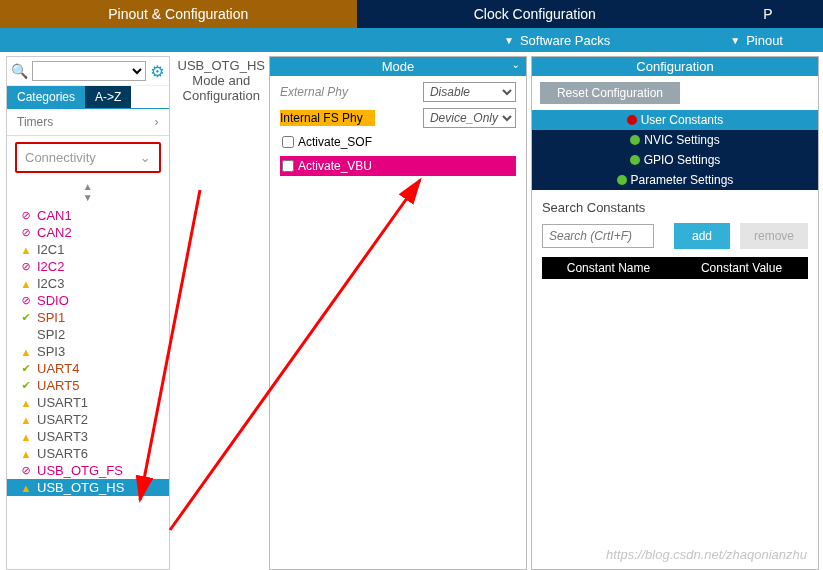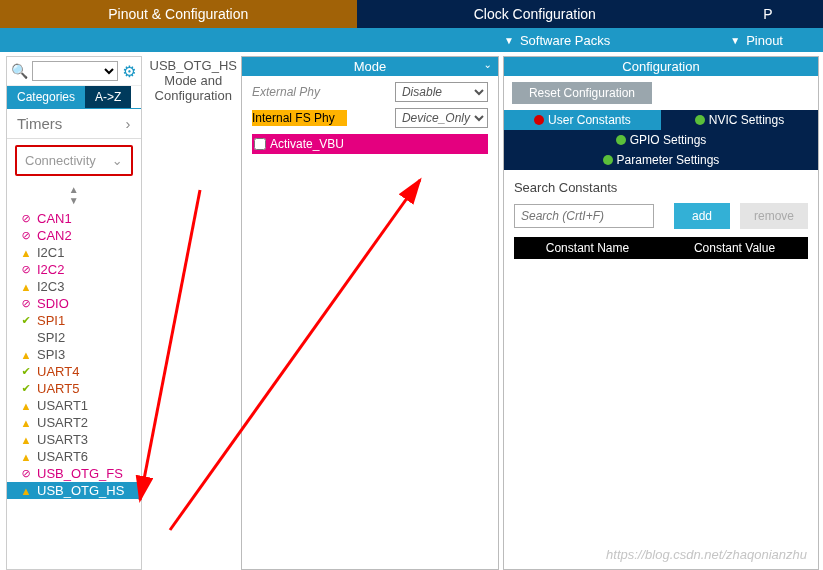--- a/index.html
+++ b/index.html
@@ -12,21 +12,21 @@
   .subbar .chev { font-size: 10px; }
   .main { display: flex; height: calc(100% - 52px); }
   .left { width: 260px; border: 1px solid #ccc; margin: 4px 4px 0 6px; background: #fff; display:flex; flex-direction:column; }
   .searchrow { display:flex; align-items:center; padding:4px; gap:4px; border-bottom:1px solid #eee; }
   .searchrow .mag { color:#1e98c6; font-size:14px; }
   .searchrow select { flex:1; height:20px; border:1px solid #aaa; background:#fff; }
   .searchrow .gear { color:#1e98c6; font-size:16px; cursor:pointer; }
   .catrow { display:flex; border-bottom:1px solid #1e98c6; }
   .catrow .cat-tab { padding:4px 10px; font-size:12px; cursor:pointer; color:#fff; background:#003a5c; }
   .catrow .cat-tab.active { background:#1e98c6; }
-  .section-hdr { display:flex; justify-content:space-between; align-items:center; padding:6px 10px; color:#777; border-bottom:1px solid #ddd; font-size:15px; cursor:pointer; }
+  .section-hdr { display:flex; justify-content:space-between; align-items:center; padding:6px 10px; color:#777; border-bottom:1px solid #ddd; font-size:12px; cursor:pointer; }
   .section-hdr .gt { color:#888; }
   .conn-hdr { margin:6px 8px; padding:6px 8px; border:2px solid #d40000; display:flex; justify-content:space-between; align-items:center; border-radius:2px; color:#999; font-size:13px; cursor:pointer; }
   .splitter { text-align:center; color:#888; font-size:10px; margin:2px 0; cursor:row-resize; user-select:none; }
   .tree { flex:1; overflow:auto; padding:2px 0; }
   .tree-item { display:flex; align-items:center; gap:4px; padding:1px 12px; font-size:13px; cursor:pointer; white-space:nowrap; }
   .tree-item.sel { background:#1e98c6; color:#fff; }
   .tree-item .lbl.pink { color:#d6007f; }
   .tree-item .lbl.grey { color:#555; }
   .tree-item .lbl.green { color:#c2410c; }
   .tree-item.sel .lbl { color:#fff; }
@@ -53,21 +53,21 @@
   .tabstrip { display:flex; flex-wrap:wrap; }
   .cfgtab { flex:1; min-width:150px; padding:3px 0; font-size:12px; text-align:center; color:#fff; cursor:pointer; display:flex; align-items:center; justify-content:center; gap:4px; background:#03224c; }
   .cfgtab.active { background:#1e98c6; }
   .cfgtab.full { width:100%; flex-basis:100%; }
   .dot { width:10px; height:10px; border-radius:50%; display:inline-block; }
   .dot.g { background:#5bbf3a; }
   .dot.r { background:#d40000; }
   .const-body { padding:10px; display:flex; flex-direction:column; gap:8px; }
   .const-body .stitle { color:#444; font-size:13px; }
   .const-row { display:flex; align-items:center; gap:10px; }
-  .const-row input { width:140px; height:24px; border:1px solid #aaa; padding:0 6px; font-style:italic; color:#999; font-size:12px; }
+  .const-row input { width:112px; height:24px; border:1px solid #aaa; padding:0 6px; font-style:italic; color:#999; font-size:12px; }
   .spacer { flex:1; }
   .btn-add { background:#33b0d6; color:#fff; border:none; padding:6px 18px; font-size:12px; cursor:pointer; }
   .btn-rem { background:#e4e4e4; color:#aaa; border:none; padding:6px 14px; font-size:12px; cursor:not-allowed; }
   .const-table-hdr { display:flex; background:#000000; color:#fff; }
   .const-table-hdr div { flex:1; text-align:center; padding:4px 0; font-size:12px; }
   .watermark { position:absolute; right:16px; bottom:8px; color:#c5c5c5; font-size:13px; font-style:italic; pointer-events:none; }
   .arrows { position:absolute; left:0; top:0; pointer-events:none; }
 </style>
 </head>
 <body>
@@ -194,20 +194,24 @@
           <select>
             <option>Disable</option>
           </select>
         </div>
         <div class="row">
           <span class="lab hl">Internal FS Phy</span>
           <select>
             <option>Device_Only</option>
           </select>
         </div>
+        <div class="chkrow">
+          <input type="checkbox" style="">
+          <span>Activate_SOF</span>
+        </div>
         <div class="chkrow pinkbg">
           <input type="checkbox" style="">
           <span>Activate_VBU</span>
         </div>
       </div>
     </div>
 
     <div class="cfg-box">
       <div class="cfg-hdr">
         <span>Configuration</span>

